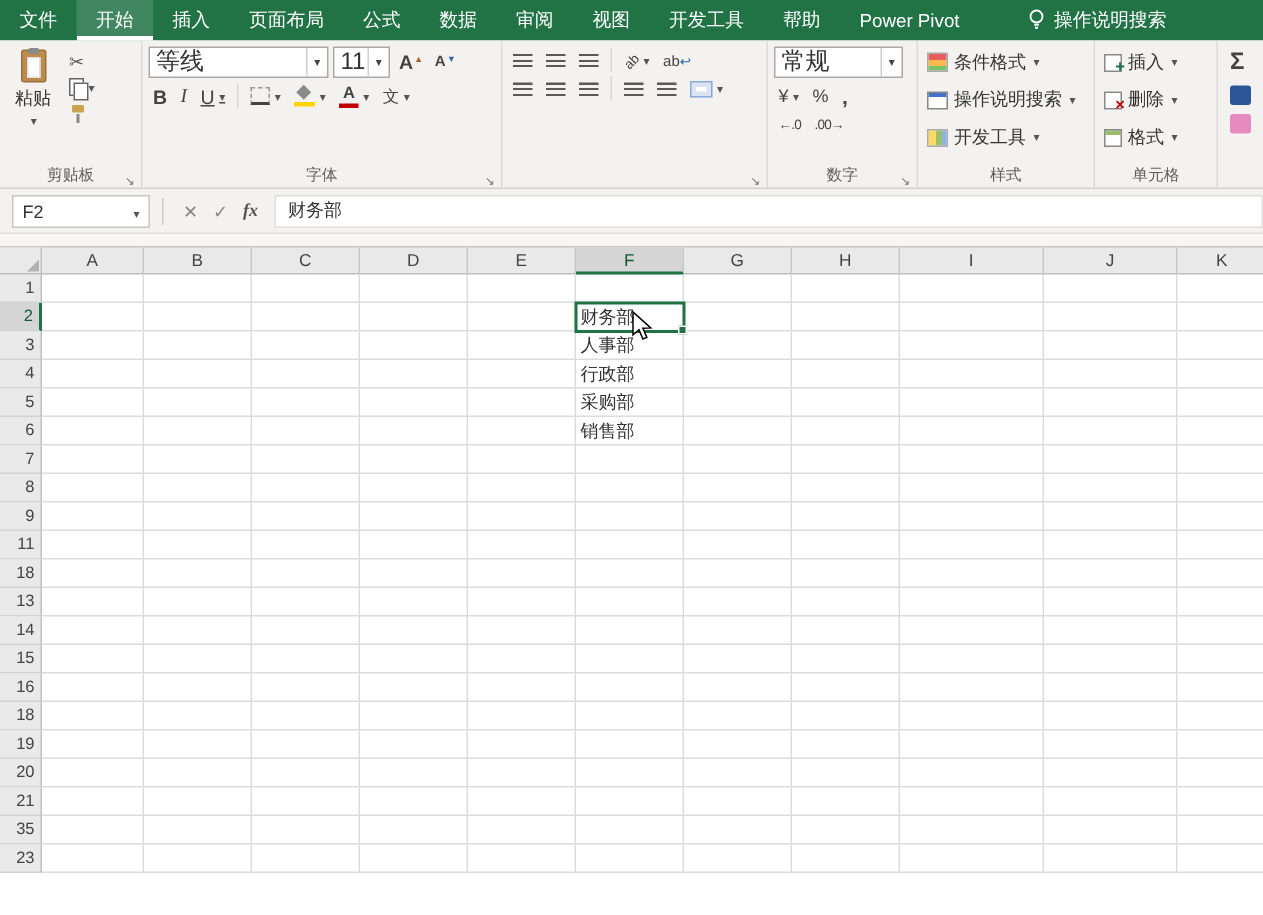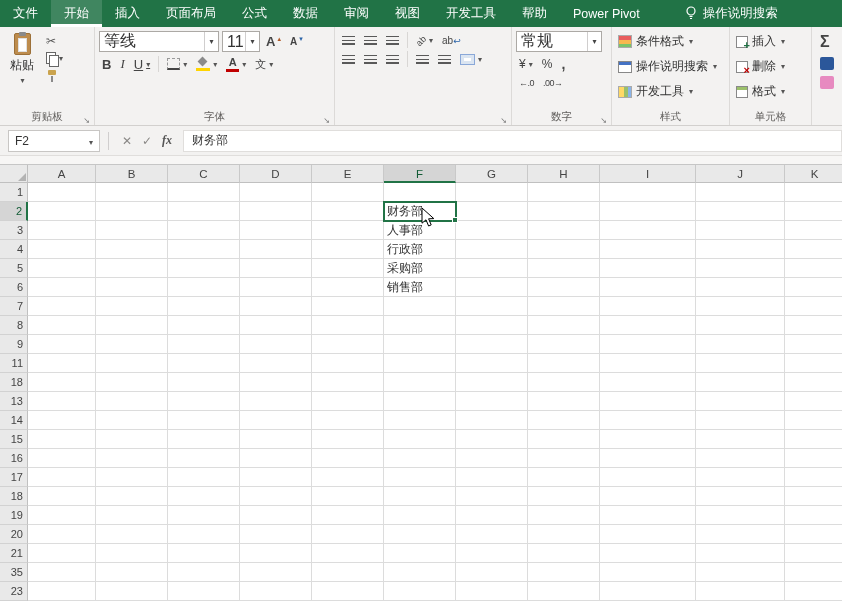--- a/index.html
+++ b/index.html
@@ -571,34 +571,20 @@
         <div class="cell" style="width: 72px;"></div>
         <div class="cell" style="width: 72px;"></div>
         <div class="cell" style="width: 72px;"></div>
         <div class="cell" style="width: 72px;"></div>
         <div class="cell" style="width: 72px;"></div>
         <div class="cell" style="width: 96px;"></div>
         <div class="cell" style="width: 89px;"></div>
         <div class="cell" style="width: 60px;"></div>
       </div>
       <div class="grow">
-        <div class="rh">17</div>
-        <div class="cell" style="width: 68px;"></div>
-        <div class="cell" style="width: 72px;"></div>
-        <div class="cell" style="width: 72px;"></div>
-        <div class="cell" style="width: 72px;"></div>
-        <div class="cell" style="width: 72px;"></div>
-        <div class="cell" style="width: 72px;"></div>
-        <div class="cell" style="width: 72px;"></div>
-        <div class="cell" style="width: 72px;"></div>
-        <div class="cell" style="width: 96px;"></div>
-        <div class="cell" style="width: 89px;"></div>
-        <div class="cell" style="width: 60px;"></div>
-      </div>
-      <div class="grow">
         <div class="rh">18</div>
         <div class="cell" style="width: 68px;"></div>
         <div class="cell" style="width: 72px;"></div>
         <div class="cell" style="width: 72px;"></div>
         <div class="cell" style="width: 72px;"></div>
         <div class="cell" style="width: 72px;"></div>
         <div class="cell" style="width: 72px;"></div>
         <div class="cell" style="width: 72px;"></div>
         <div class="cell" style="width: 72px;"></div>
         <div class="cell" style="width: 96px;"></div>

